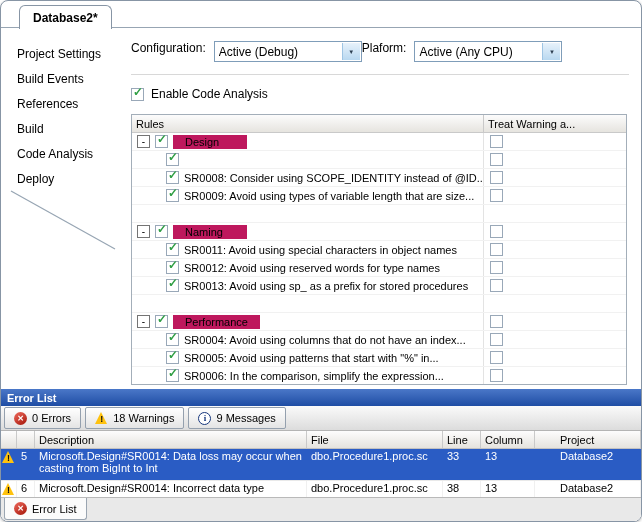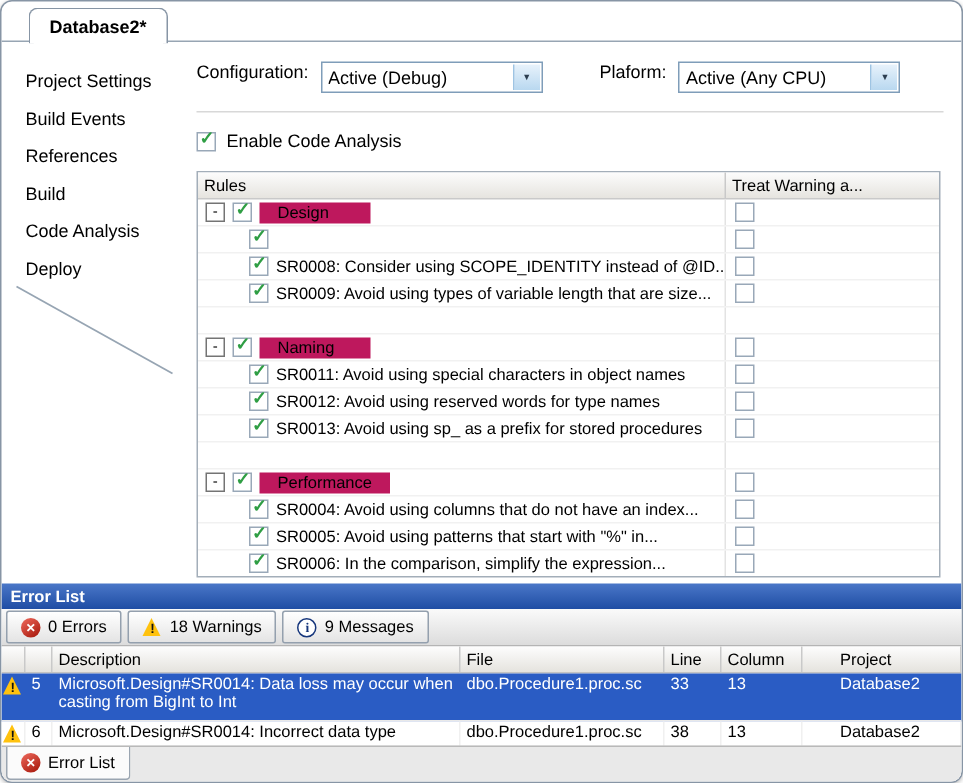--- a/index.html
+++ b/index.html
@@ -16,21 +16,21 @@
   .flap{position:absolute;left:0;top:186px;width:130px;height:70px;z-index:1;}
 
   
   .main{position:absolute;left:130px;top:32px;width:498px;}
   .cfg-row{display:flex;height:22px;margin-top:8px;font-size:12px;}
   .lbl{white-space:nowrap;}
   .combo{height:21px;width:148px;border:1px solid #7f9db9;background:#fff;display:flex;align-items:center;position:relative;padding-left:4px;box-sizing:border-box;margin-left:8px;font-size:12px;cursor:default;}
   .combo-text{white-space:nowrap;overflow:hidden;}
   .combo-btn{position:absolute;right:1px;top:1px;bottom:1px;width:17px;background:linear-gradient(#e7f2fb,#b9d8f0);border-left:1px solid #9ec4e3;display:flex;align-items:center;justify-content:center;}
   .combo-btn .arr{font-size:6px;color:#2c3e50;line-height:6px;}
-  .lbl-2{margin-left:38px;}
+  .lbl-2{}
   .sep{margin-top:11px;border-top:1px solid #d8d8d8;height:0;}
   .enable-row{margin-top:11px;display:flex;align-items:center;gap:7px;height:16px;font-size:12px;}
 
   
   .cb{width:13px;height:13px;border:1px solid #99a8b8;background:#fff;position:relative;flex:none;display:inline-block;box-sizing:border-box;cursor:pointer;}
   .cb .chk{position:absolute;left:1px;top:-4px;font-size:12px;font-weight:bold;color:#2f9e44;line-height:14px;}
 
   
   .rules-table{margin-top:12px;width:494px;border:1px solid #a3aeb9;background:#fff;}
   .rt-header{display:flex;height:17px;background:linear-gradient(#fcfcfc,#e6e4df);border-bottom:1px solid #c9c9c9;}

